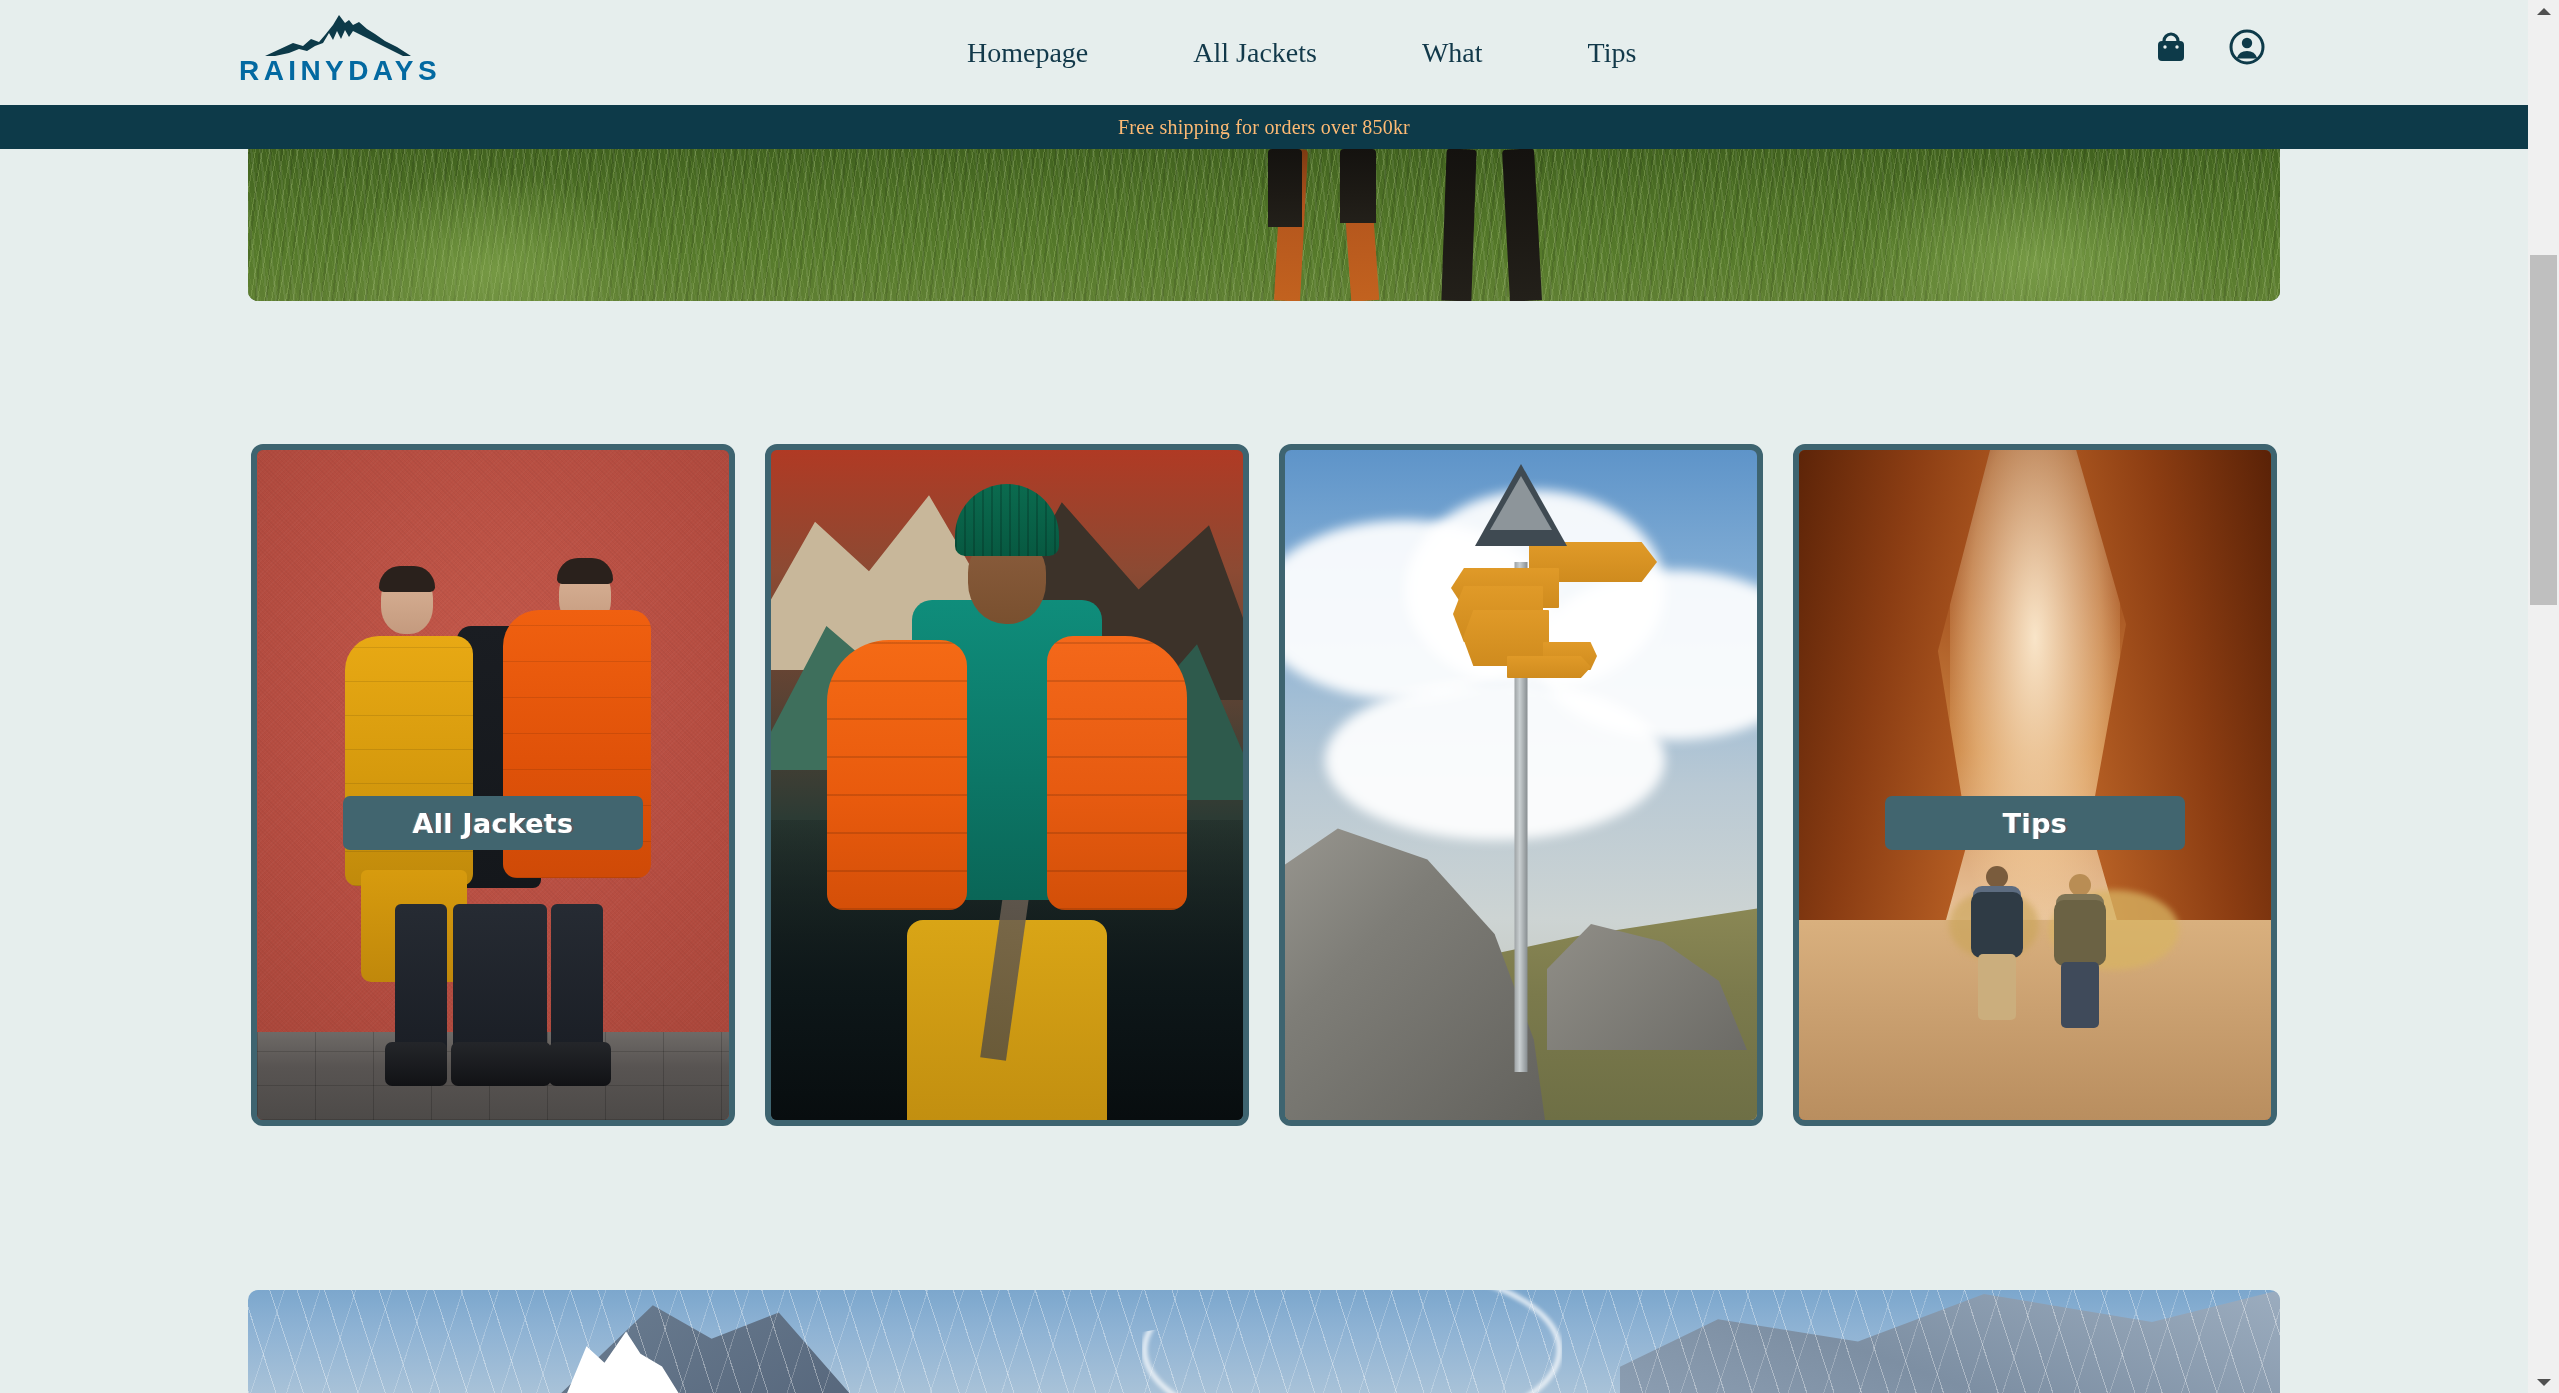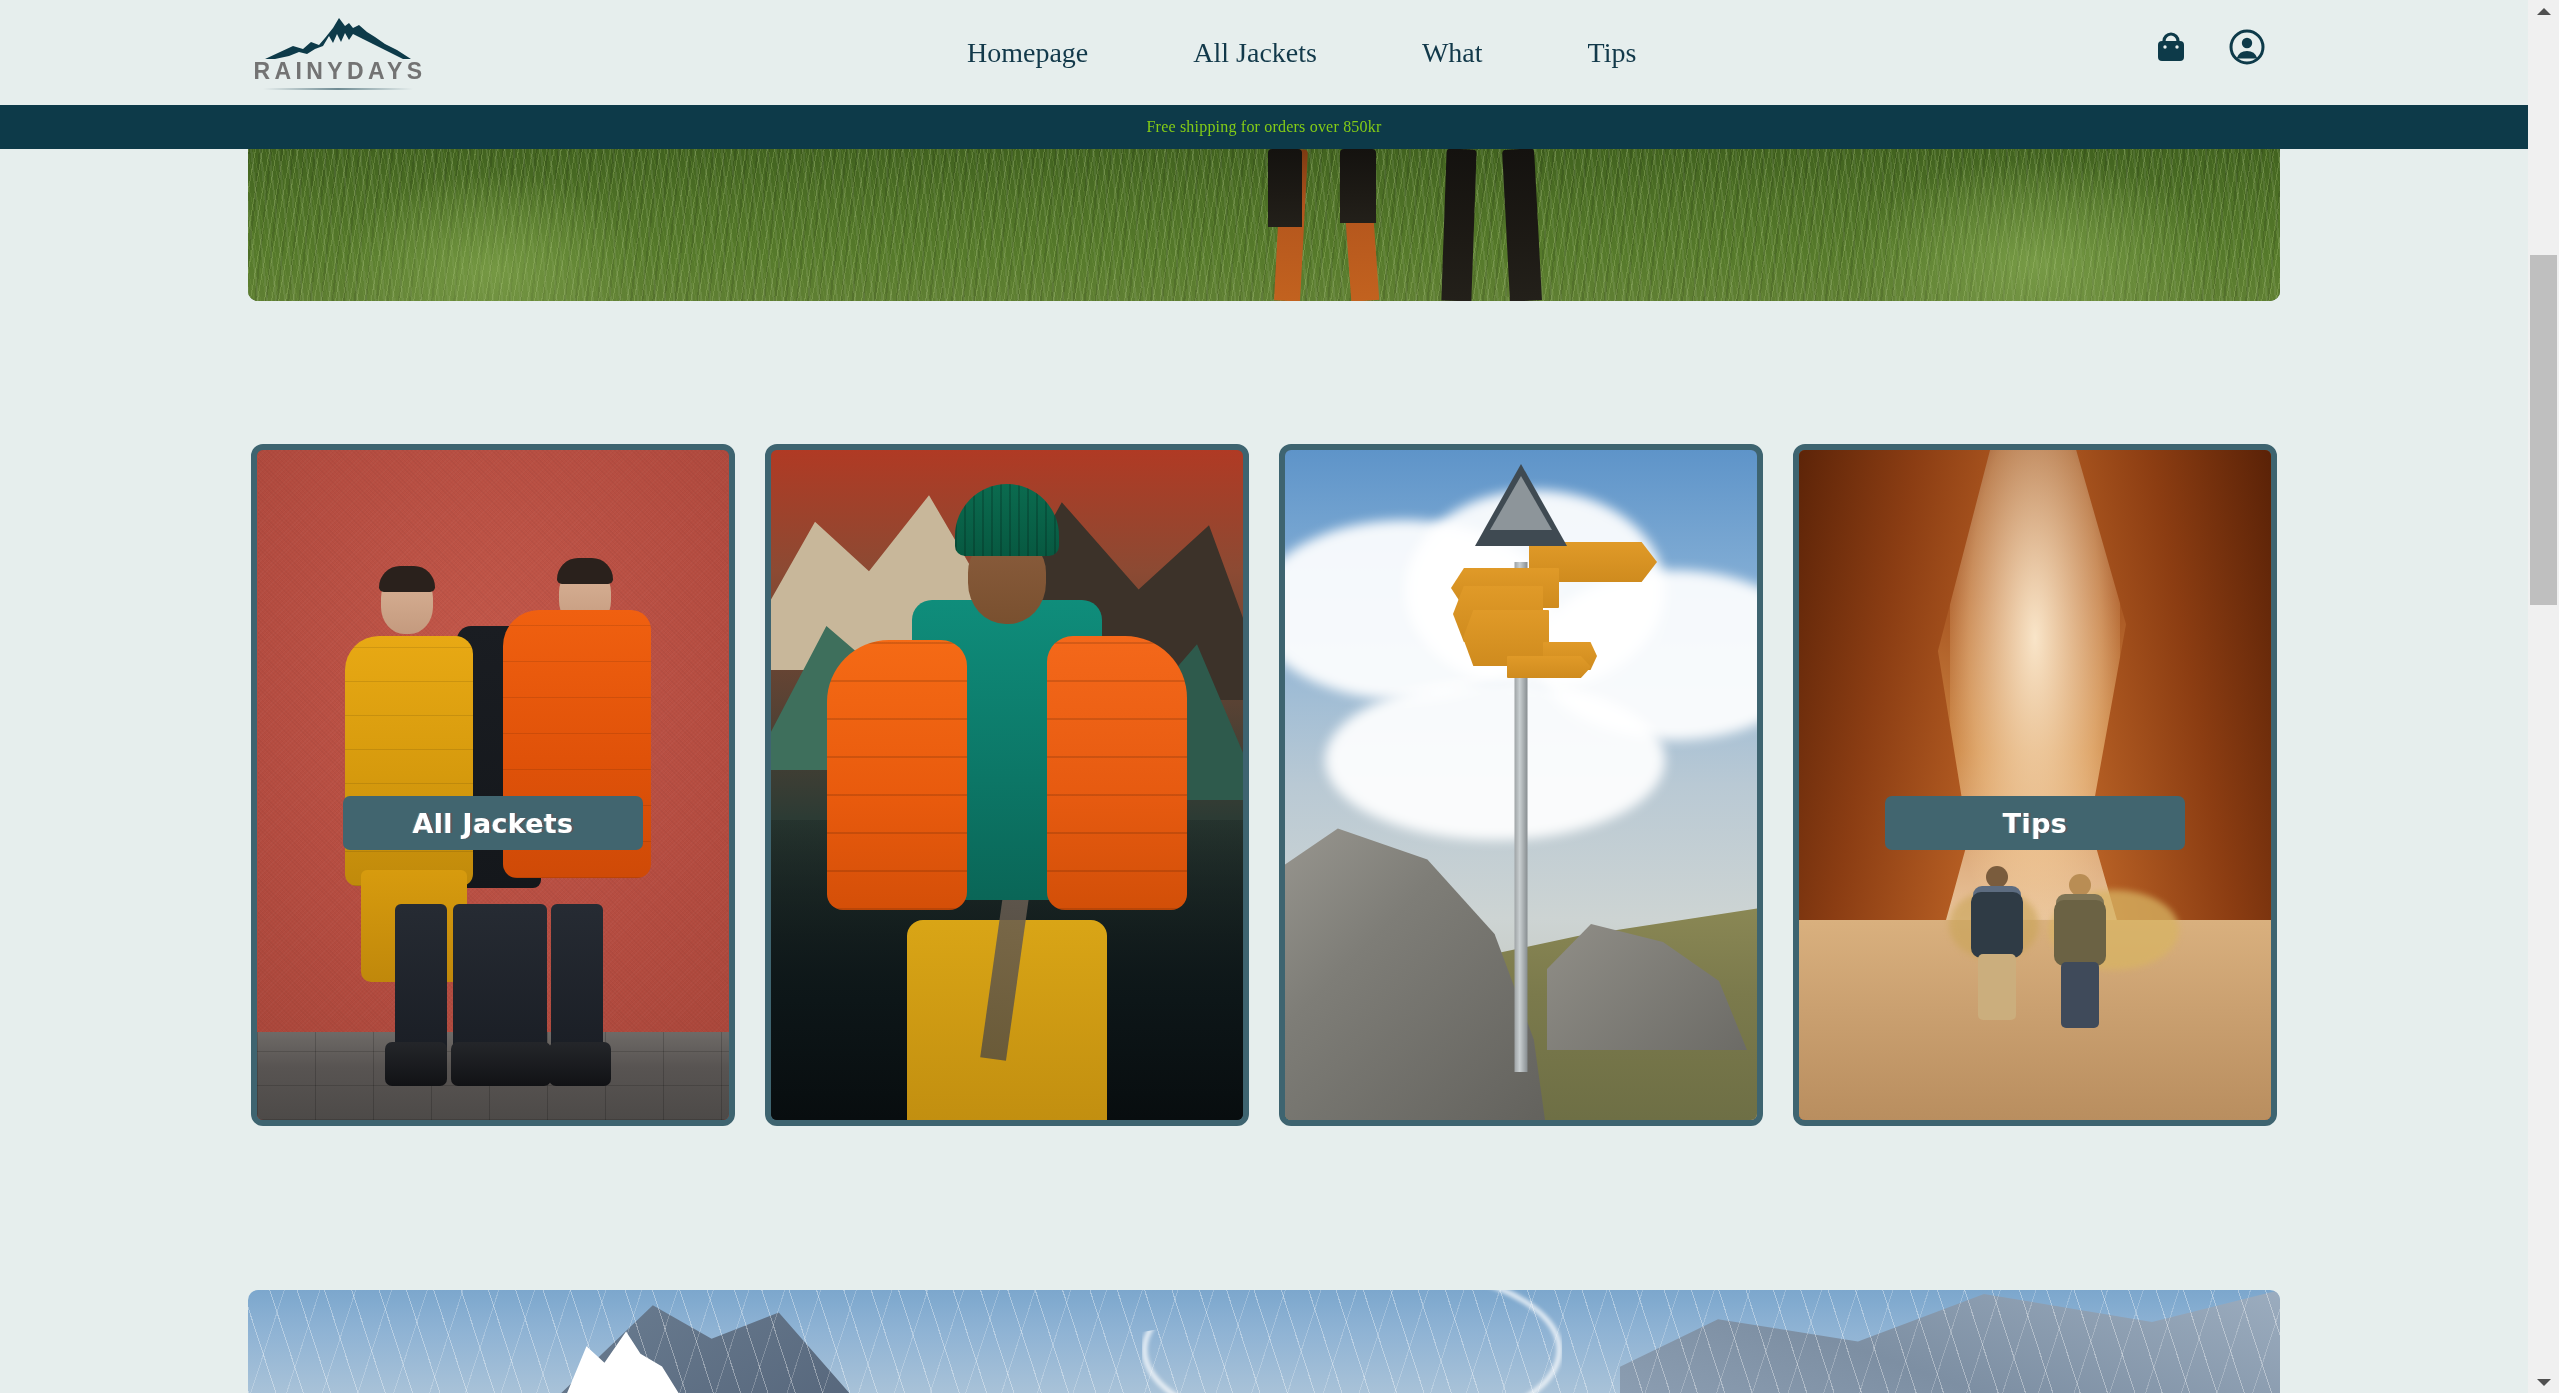--- a/index.html
+++ b/index.html
@@ -40,24 +40,24 @@
     height: 76px;
     display: flex;
     flex-direction: column;
     align-items: center;
     justify-content: flex-end;
     cursor: pointer;
   }
   .logo svg { display: block; }
   .logo-text {
     font-family: "Liberation Sans", sans-serif;
-    font-size: 23px;
+    font-size: 28px;
     font-weight: 700;
     letter-spacing: 4.4px;
-    color: #737373;
+    color: #0369a1;
     line-height: 1;
     margin-top: 0;
     padding-left: 4px;
   }
   .logo-underline {
     width: 150px;
     height: 2px;
     margin-top: 5px;
     background: linear-gradient(90deg, rgba(13,58,73,0) 0%, rgba(13,58,73,.55) 50%, rgba(13,58,73,0) 100%);
   }
@@ -127,22 +127,22 @@
   .announce {
     width: 2528px;
     height: 44px;
     background: #0d3a49;
     display: flex;
     align-items: center;
     justify-content: center;
   }
   .announce-text {
     font-family: "Liberation Serif", serif;
-    font-size: 16px;
-    color: #84cc16;
+    font-size: 20px;
+    color: #fdba74;
     letter-spacing: .2px;
   }
 
   
   .hero-strip {
     margin: 0 auto;
     width: 2032px;
     height: 152px;
     border-radius: 0 0 10px 10px;
     overflow: hidden;

